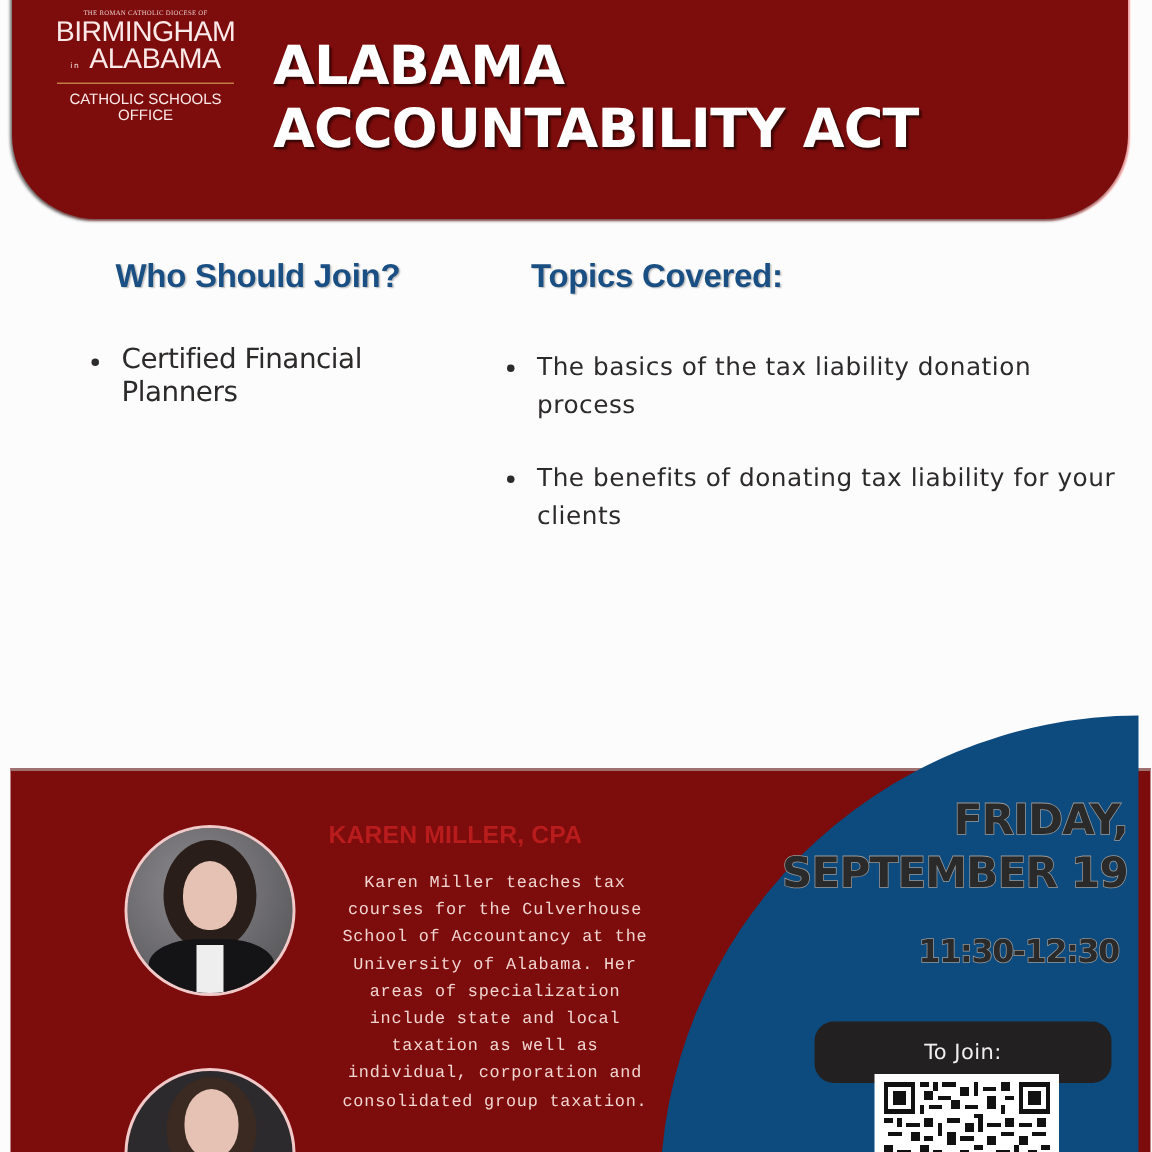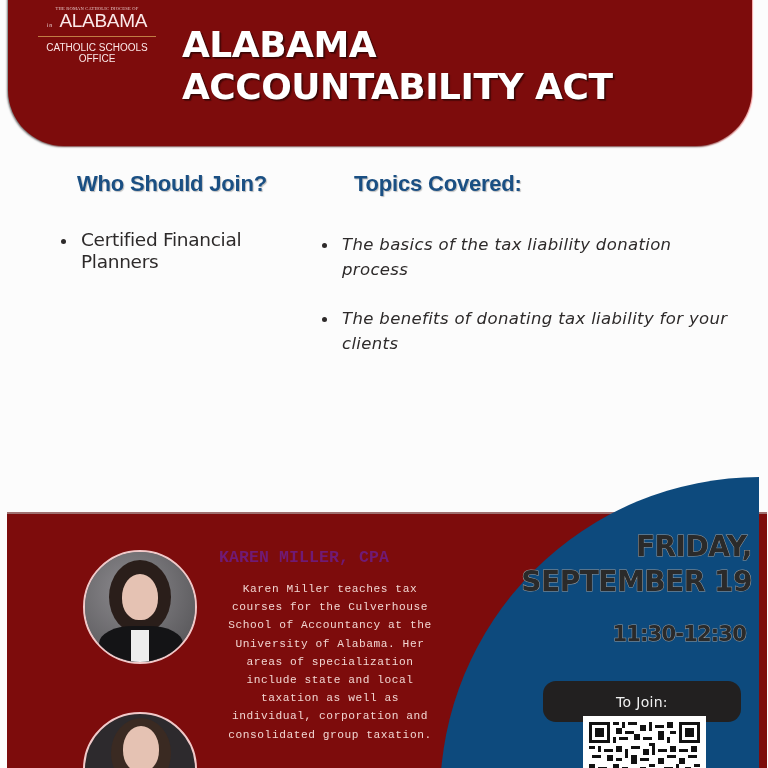--- a/index.html
+++ b/index.html
@@ -32,21 +32,21 @@
     text-shadow: 1px 1px 1px rgba(0,0,0,0.25); }
   .who-head { left: 77px; top: 171px; }
   .topics-head { left: 354px; top: 171px; }
 
   ul.list { position: absolute; list-style: none; color: #2d2a2a; font-family: "DejaVu Sans", sans-serif; }
   ul.list li { position: relative; padding-left: 22px; }
   ul.list li::before { content: ""; position: absolute; left: 2px; width: 5px; height: 5px; border-radius: 50%; background: #2d2a2a; }
   .who-list { left: 59px; top: 229px; width: 250px; font-size: 18.5px; line-height: 22px; letter-spacing: -0.3px; }
   .who-list li { margin-bottom: 21px; }
   .who-list li::before { top: 10px; }
-  .topics-list { left: 320px; top: 232px; width: 430px; font-size: 16.5px; line-height: 25px; letter-spacing: 0.35px; font-style: italic; }
+  .topics-list { left: 336px; top: 232px; width: 430px; font-size: 16.5px; line-height: 25px; letter-spacing: 0.35px; }
   .topics-list li { margin-bottom: 24px; }
   .topics-list li::before { top: 11px; }
 
   
   .speaker-band {
     position: absolute; left: 7px; top: 512px; width: 760px; height: 270px; background: #7d0c0c;
     border-top: 2px solid #9e7070;
   }
   .blue-blob {
     position: absolute; left: 440px; top: 477px; width: 640px; height: 640px;
@@ -56,21 +56,21 @@
 
   .photo { position: absolute; width: 114px; height: 114px; border-radius: 50%;
     border: 2px solid #f1c9c9; overflow: hidden; background: #6e6d70; }
   .photo-1 { left: 83px; top: 550px; }
   .photo-2 { left: 83px; top: 712px; background: #2d2a2d; }
   .p-bg { position:absolute; inset:0; background: radial-gradient(circle at 40% 35%, #8c8a8e 0%, #5a595c 80%); }
   .p-hair { position:absolute; border-radius: 50%; }
   .p-face { position:absolute; border-radius: 50% 50% 46% 46%; background: #e5c2b3; }
   .p-body { position:absolute; border-radius: 40% 40% 0 0; }
 
-  .spk-name { position: absolute; left: 219px; color: #701a75; font-family: Liberation Mono, monospace;
+  .spk-name { position: absolute; left: 219px; color: #b91c1c; font-family: Liberation Sans, sans-serif;
     font-weight: bold; font-size: 16.5px; letter-spacing: 0.1px; }
   .spk1-name { top: 548px; }
   .spk2-name { top: 779px; }
   .spk-bio { position: absolute; left: 219px; top: 580px; width: 222px; color: #f1d5d1;
     font-family: Liberation Mono, monospace; font-size: 11.2px; line-height: 18.2px; letter-spacing: 0.55px; text-align: center; }
 
   .date { position: absolute; right: 16px; text-align: right; color: #2a2a2a;
     font-family: "DejaVu Sans", sans-serif; font-weight: bold; letter-spacing: -0.5px;
     -webkit-text-stroke: 1px #9a9a9a; paint-order: stroke fill; }
   .date-day { top: 530px; font-size: 28px; line-height: 34px; margin-left: 12px; }
@@ -83,20 +83,21 @@
     display: flex; align-items: center; justify-content: center; letter-spacing: 0.3px; }
   .qr { position: absolute; left: 583px; top: 716px; width: 123px; height: 60px; background: #ffffff; padding: 5px 6px 0 6px; }
   .qr svg { width: 111px; height: 55px; display:block; }
 </style>
 </head>
 <body>
 
 <div class="header">
   <div class="logo" style="top:46px;">
     <div class="logo-top">THE ROMAN CATHOLIC DIOCESE OF</div>
+    <div class="logo-city">BIRMINGHAM</div>
     <div class="logo-state-row">
       <span class="logo-in">in</span>
       <span class="logo-state">ALABAMA</span>
     </div>
     <div class="logo-rule"></div>
     <div class="logo-office">CATHOLIC SCHOOLS</div>
     <div class="logo-office">OFFICE</div>
   </div>
   <div class="title" style="top:64px;">
     <div>ALABAMA</div>

